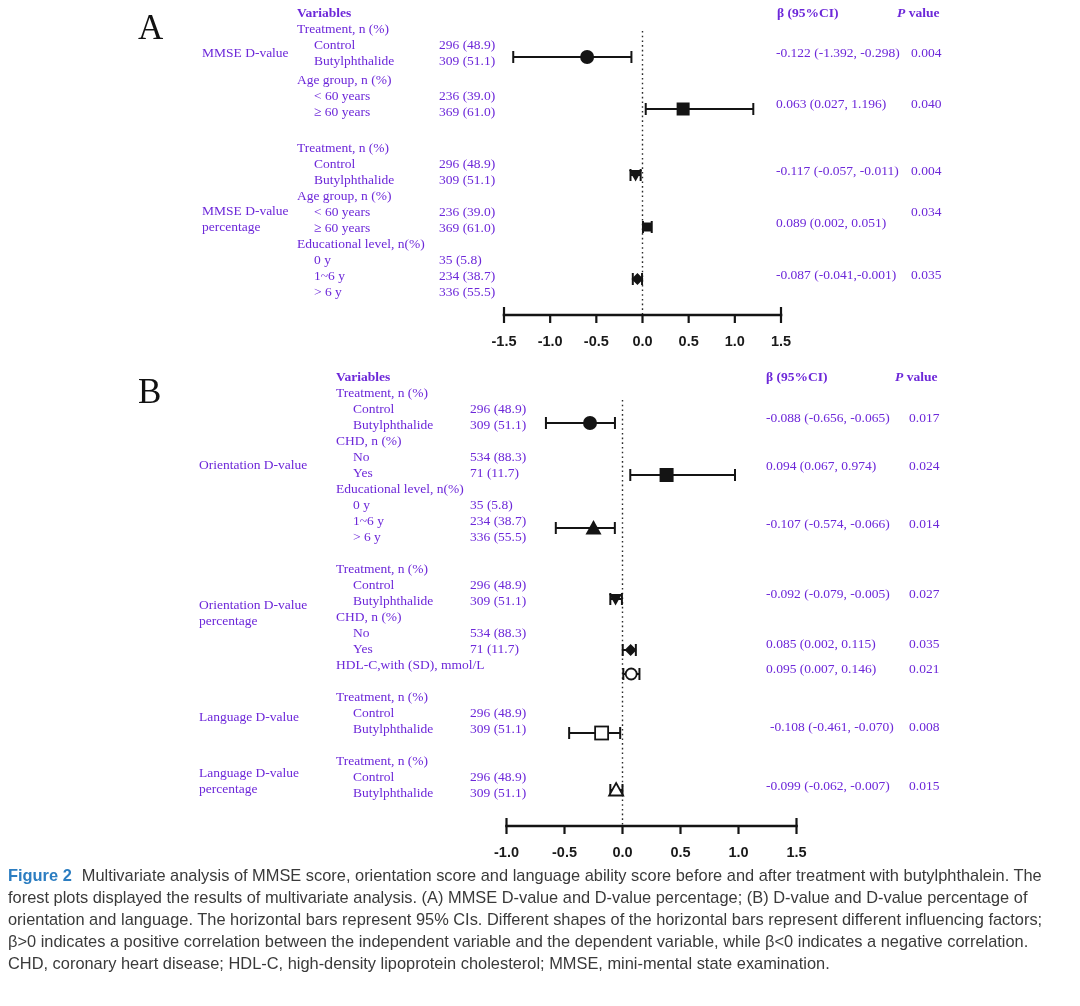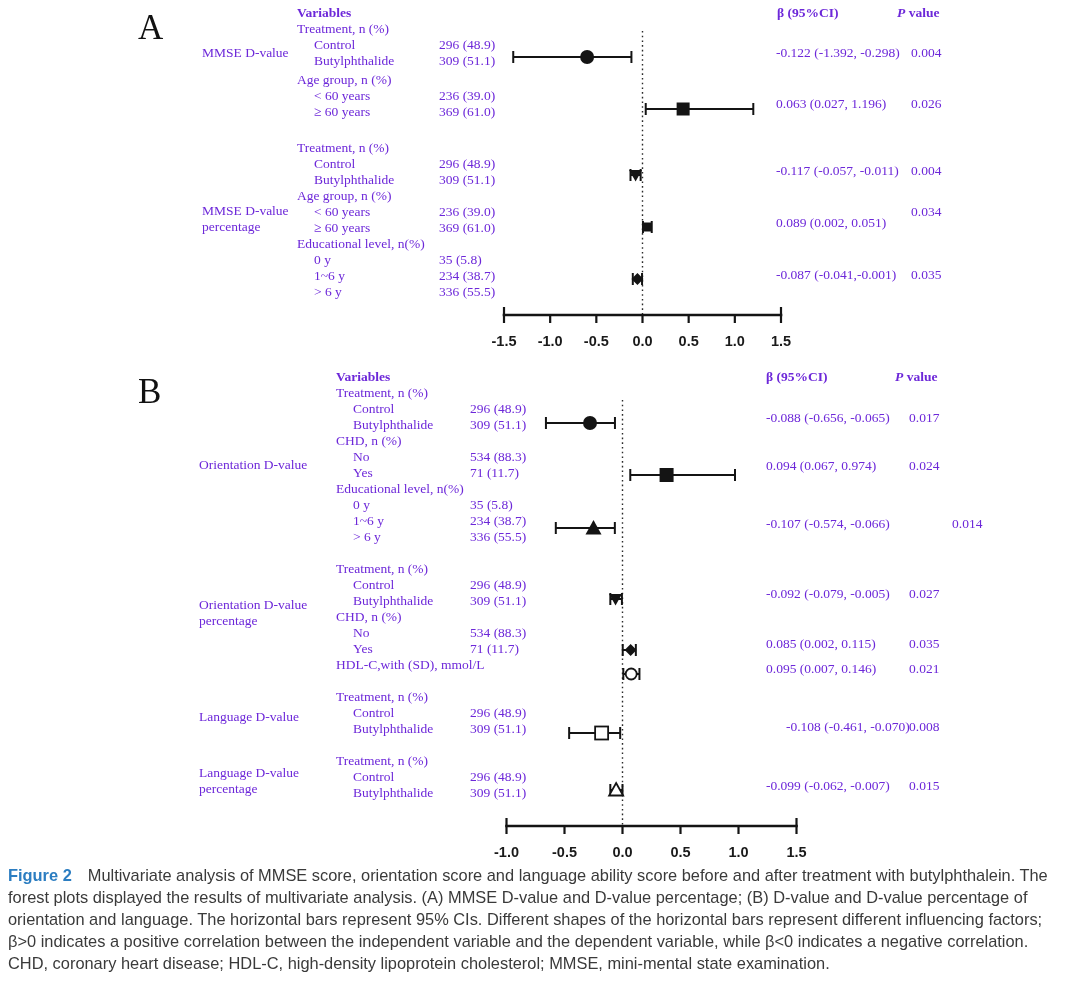--- a/index.html
+++ b/index.html
@@ -17,21 +17,21 @@
   .vlabel{display:inline-block;}
   .ind .vlabel{padding-left:17px;}
   .vcount{position:absolute;top:0;}
   .vcount-a{left:142px;}
   .vcount-b{left:134px;}
   .grouplabel div{height:16px;}
   .pital{font-style:italic;font-weight:bold;}
   svg{position:absolute;overflow:visible;}
   #caption{position:absolute;left:8px;top:864px;width:1063px;
            font-family:"Liberation Sans",sans-serif;font-size:16.4px;line-height:22px;color:#3a3a3a;}
-  #caption .fignum{font-weight:bold;color:#2b7dc1;margin-right:16px;}
+  #caption .fignum{font-weight:bold;color:#2b7dc1;margin-right:10px;}
 </style>
 </head>
 <body>
 
 <div id="page">
 
   <div class="abs panel-letter" style="left:138px;top:8px">A</div>
   <div class="abs panel-letter" style="left:138px;top:372px">B</div>
 
   <span class="abs serif b" style="left:297px;top:5px">Variables</span>
@@ -64,21 +64,21 @@
     <div class="vrow ind"><span class="vlabel">1~6 y</span><span class="vcount vcount-a">234 (38.7)</span></div>
     <div class="vrow ind"><span class="vlabel">&gt; 6 y</span><span class="vcount vcount-a">336 (55.5)</span></div>
   </div>
 
   <span class="abs serif" style="left:776px;top:45px">-0.122 (-1.392, -0.298)</span>
   <span class="abs serif" style="left:776px;top:96px">0.063 (0.027, 1.196)</span>
   <span class="abs serif" style="left:776px;top:163px">-0.117 (-0.057, -0.011)</span>
   <span class="abs serif" style="left:776px;top:215px">0.089 (0.002, 0.051)</span>
   <span class="abs serif" style="left:776px;top:267px">-0.087 (-0.041,-0.001)</span>
   <span class="abs serif" style="left:911px;top:45px">0.004</span>
-  <span class="abs serif" style="left:911px;top:96px">0.026</span>
+  <span class="abs serif" style="left:911px;top:96px">0.040</span>
   <span class="abs serif" style="left:911px;top:163px">0.004</span>
   <span class="abs serif" style="left:911px;top:204px">0.034</span>
   <span class="abs serif" style="left:911px;top:267px">0.035</span>
 
   <svg style="left:488px;top:25px" width="322" height="320">
       <line x1="154.5" y1="6" x2="154.5" y2="290" stroke="#2b2b2b" stroke-width="1.4" stroke-dasharray="1.6 3.1"></line>
       <line x1="14.704999999999995" y1="290" x2="294.295" y2="290" stroke="#141414" stroke-width="2.6"></line>
       <line x1="16.004999999999995" y1="290" x2="16.004999999999995" y2="298" stroke="#141414" stroke-width="2.2"></line>
       <text x="16.004999999999995" y="321" text-anchor="middle" font-family="Liberation Sans, sans-serif" font-size="14.5" font-weight="bold" fill="#1a1a1a">-1.5</text>
       <line x1="62.17" y1="290" x2="62.17" y2="298" stroke="#141414" stroke-width="2.2"></line>
@@ -161,25 +161,25 @@
     <div class="vrow ind"><span class="vlabel">Control</span><span class="vcount vcount-b">296 (48.9)</span></div>
     <div class="vrow ind"><span class="vlabel">Butylphthalide</span><span class="vcount vcount-b">309 (51.1)</span></div>
   </div>
 
   <span class="abs serif" style="left:766px;top:410px">-0.088 (-0.656, -0.065)</span>
   <span class="abs serif" style="left:766px;top:458px">0.094 (0.067, 0.974)</span>
   <span class="abs serif" style="left:766px;top:516px">-0.107 (-0.574, -0.066)</span>
   <span class="abs serif" style="left:766px;top:586px">-0.092 (-0.079, -0.005)</span>
   <span class="abs serif" style="left:766px;top:636px">0.085 (0.002, 0.115)</span>
   <span class="abs serif" style="left:766px;top:661px">0.095 (0.007, 0.146)</span>
-  <span class="abs serif" style="left:786px;top:719px">-0.108 (-0.461, -0.070)</span>
+  <span class="abs serif" style="left:770px;top:719px">-0.108 (-0.461, -0.070)</span>
   <span class="abs serif" style="left:766px;top:778px">-0.099 (-0.062, -0.007)</span>
   <span class="abs serif" style="left:909px;top:410px">0.017</span>
   <span class="abs serif" style="left:909px;top:458px">0.024</span>
-  <span class="abs serif" style="left:952px;top:516px">0.014</span>
+  <span class="abs serif" style="left:909px;top:516px">0.014</span>
   <span class="abs serif" style="left:909px;top:586px">0.027</span>
   <span class="abs serif" style="left:909px;top:636px">0.035</span>
   <span class="abs serif" style="left:909px;top:661px">0.021</span>
   <span class="abs serif" style="left:909px;top:719px">0.008</span>
   <span class="abs serif" style="left:909px;top:778px">0.015</span>
 
   <svg style="left:488px;top:398px" width="334" height="456">
       <line x1="134.5" y1="2" x2="134.5" y2="428" stroke="#2b2b2b" stroke-width="1.4" stroke-dasharray="1.6 3.1"></line>
       <line x1="17.2" y1="428" x2="309.8" y2="428" stroke="#141414" stroke-width="2.6"></line>
       <line x1="18.5" y1="428" x2="18.5" y2="436" stroke="#141414" stroke-width="2.2"></line>

